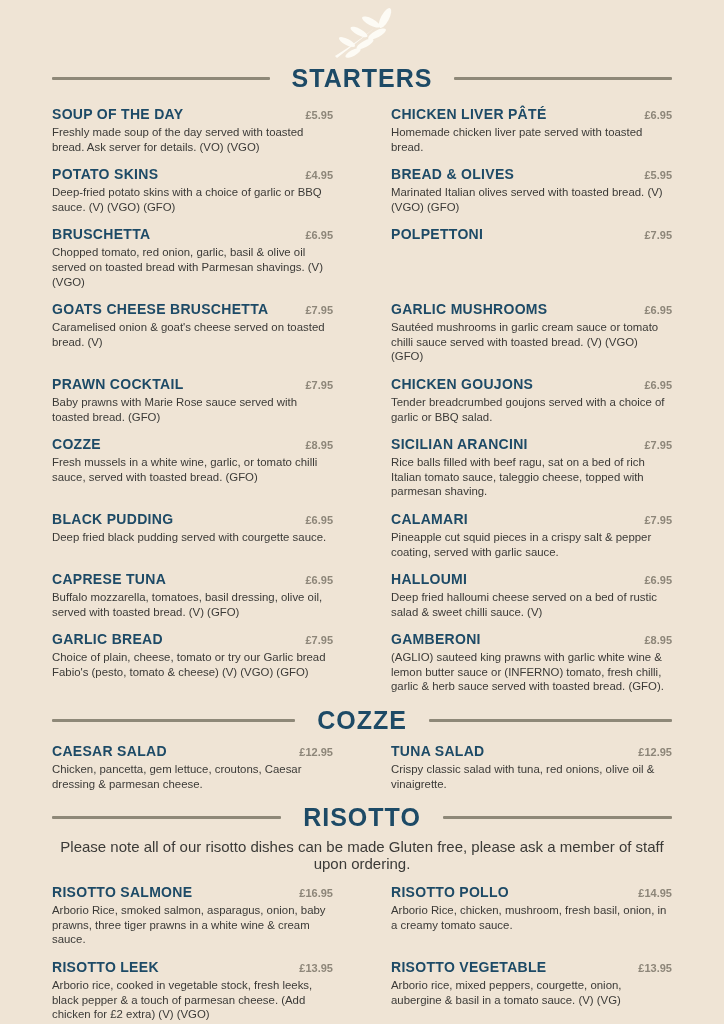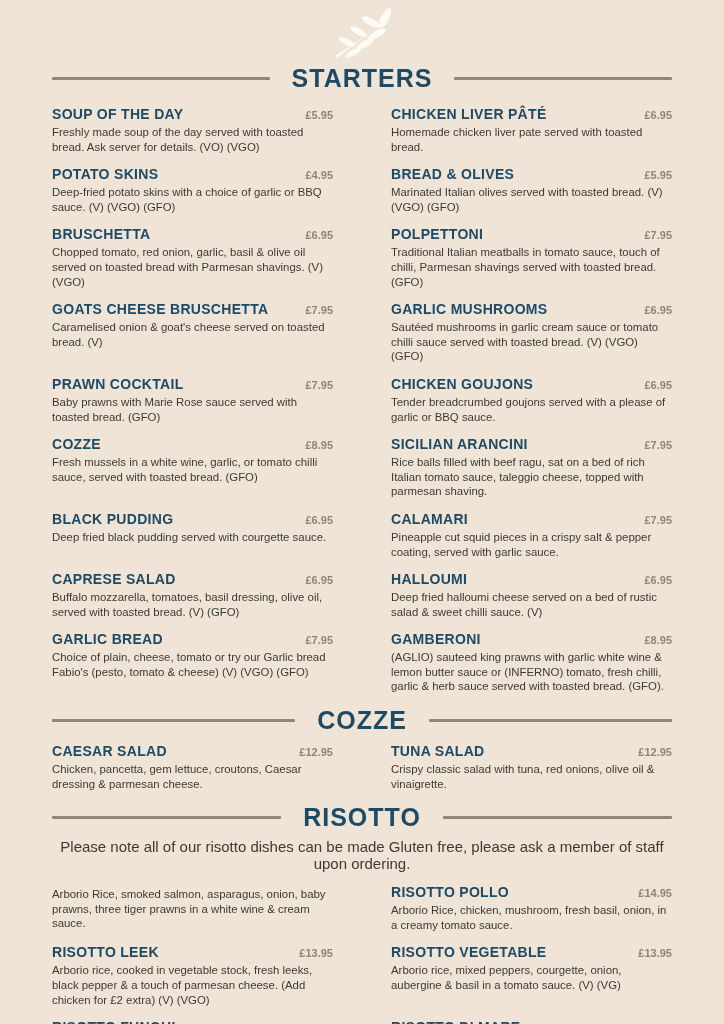--- a/index.html
+++ b/index.html
@@ -97,21 +97,20 @@
           <span class="item-name">BRUSCHETTA</span>
           <span class="item-price">£6.95</span>
         </div>
       <p class="item-desc">Chopped tomato, red onion, garlic, basil &amp; olive oil served on toasted bread with Parmesan shavings. (V) (VGO)</p>
     </div>
     <div class="cell">
       <div class="item-head">
           <span class="item-name">POLPETTONI</span>
           <span class="item-price">£7.95</span>
         </div>
-      <p class="item-desc">Traditional Italian meatballs in tomato sauce, touch of chilli, Parmesan shavings served with toasted bread. (GFO)</p>
     </div>
   </div>
 
   <div class="row">
     <div class="cell">
       <div class="item-head">
           <span class="item-name">GOATS CHEESE BRUSCHETTA</span>
           <span class="item-price">£7.95</span>
         </div>
       <p class="item-desc">Caramelised onion &amp; goat's cheese served on toasted bread. (V)</p>
@@ -131,21 +130,21 @@
           <span class="item-name">PRAWN COCKTAIL</span>
           <span class="item-price">£7.95</span>
         </div>
       <p class="item-desc">Baby prawns with Marie Rose sauce served with toasted bread. (GFO)</p>
     </div>
     <div class="cell">
       <div class="item-head">
           <span class="item-name">CHICKEN GOUJONS</span>
           <span class="item-price">£6.95</span>
         </div>
-      <p class="item-desc">Tender breadcrumbed goujons served with a please of garlic or BBQ sauce.</p>
+      <p class="item-desc">Tender breadcrumbed goujons served with a choice of garlic or BBQ salad.</p>
     </div>
   </div>
 
   <div class="row">
     <div class="cell">
       <div class="item-head">
           <span class="item-name">COZZE</span>
           <span class="item-price">£8.95</span>
         </div>
       <p class="item-desc">Fresh mussels in a white wine, garlic, or tomato chilli sauce, served with toasted bread. (GFO)</p>
@@ -172,21 +171,21 @@
           <span class="item-name">CALAMARI</span>
           <span class="item-price">£7.95</span>
         </div>
       <p class="item-desc">Pineapple cut squid pieces in a crispy salt &amp; pepper coating, served with garlic sauce.</p>
     </div>
   </div>
 
   <div class="row">
     <div class="cell">
       <div class="item-head">
-          <span class="item-name">CAPRESE SALAD</span>
+          <span class="item-name">CAPRESE TUNA</span>
           <span class="item-price">£6.95</span>
         </div>
       <p class="item-desc">Buffalo mozzarella, tomatoes, basil dressing, olive oil, served with toasted bread. (V) (GFO)</p>
     </div>
     <div class="cell">
       <div class="item-head">
           <span class="item-name">HALLOUMI</span>
           <span class="item-price">£6.95</span>
         </div>
       <p class="item-desc">Deep fried halloumi cheese served on a bed of rustic salad &amp; sweet chilli sauce. (V)</p>
@@ -236,20 +235,24 @@
   <div class="section-header tight">
     <div class="rule"></div>
     <h1 class="section-title">RISOTTO</h1>
     <div class="rule"></div>
   </div>
 
   <p class="section-note">Please note all of our risotto dishes can be made Gluten free, please ask a member of staff upon ordering.</p>
 
   <div class="row">
     <div class="cell">
+      <div class="item-head">
+          <span class="item-name">RISOTTO SALMONE</span>
+          <span class="item-price">£16.95</span>
+        </div>
       <p class="item-desc">Arborio Rice, smoked salmon, asparagus, onion, baby prawns, three tiger prawns in a white wine &amp; cream sauce.</p>
     </div>
     <div class="cell">
       <div class="item-head">
           <span class="item-name">RISOTTO POLLO</span>
           <span class="item-price">£14.95</span>
         </div>
       <p class="item-desc">Arborio Rice, chicken, mushroom, fresh basil, onion, in a creamy tomato sauce.</p>
     </div>
   </div>

